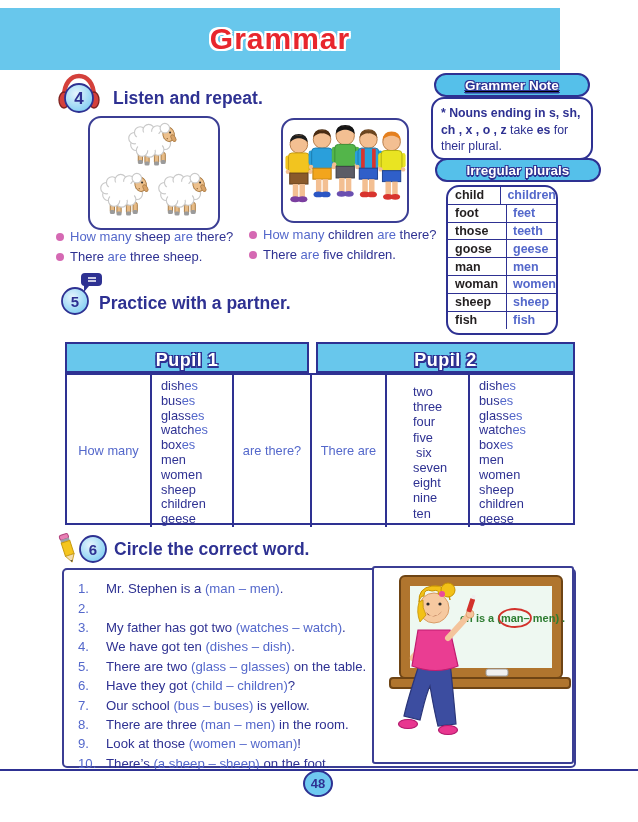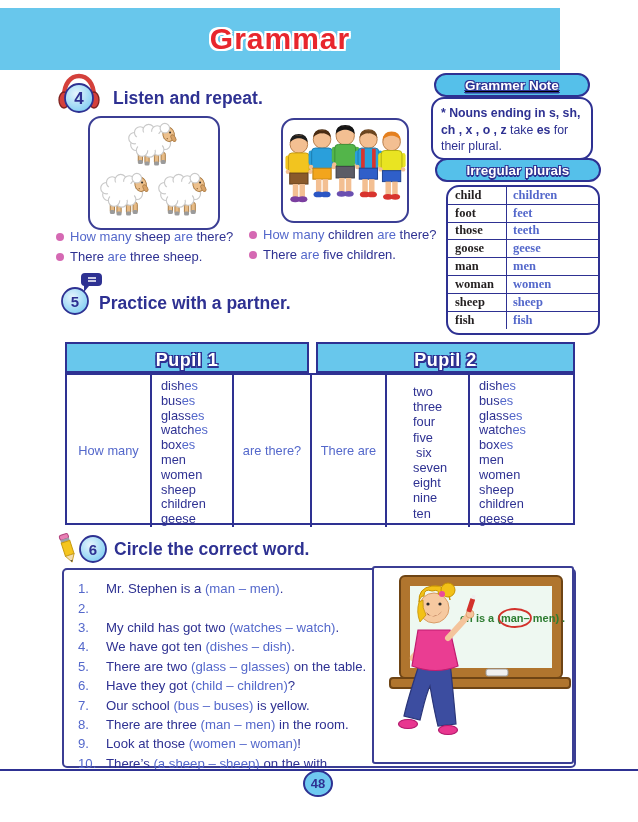--- a/index.html
+++ b/index.html
@@ -251,21 +251,21 @@
   </div>
   <div class="note-box" style="left:431px;top:97px;width:162px;height:63px;">
     <div class="note-line"><span class="c-navy c-b">* Nouns ending in s, sh,</span></div>
     <div class="note-line"><span class="c-navy c-b">ch , x , o , z </span><span class="c-navy">take </span><span class="c-navy c-b">es</span><span class="c-navy"> for</span></div>
     <div class="note-line"><span class="c-navy">their plural.</span></div>
   </div>
 
   <div class="pill" style="left:435px;top:158px;width:166px;height:24px;">
     <span class="pill-text">Irregular plurals</span>
   </div>
-  <div class="irr-table" style="left:446px;top:185px;width:154px;height:150px;font-family:Liberation Serif, serif;">
+  <div class="irr-table" style="left:446px;top:185px;width:112px;height:150px;">
     <div class="irr-row">
         <span class="irr-sing">child</span>
         <span class="irr-plur">children</span>
       </div>
     <div class="irr-row">
         <span class="irr-sing">foot</span>
         <span class="irr-plur">feet</span>
       </div>
     <div class="irr-row">
         <span class="irr-sing">those</span>
@@ -374,28 +374,28 @@
     <svg width="30" height="30" viewBox="0 0 30 30" style="margin-left:-8px;">
       <circle cx="15" cy="15" r="13" fill="url(#gradBlue)" stroke="#2e3192" stroke-width="1.8"></circle>
       <text x="15" y="21" text-anchor="middle" font-size="15" font-weight="bold" fill="#2e3192">6</text>
     </svg>
     <div class="sec-title">Circle the correct word.</div>
   </div>
 
   <div class="ex-box" style="left:62px;top:568px;width:514px;height:200px;">
     <div class="ex-row"><span class="ex-num">1.</span><span><span class="c-navy">Mr. Stephen is a </span><span class="c-blue">(man – men)</span><span class="c-navy">.</span></span></div>
     <div class="ex-row"><span class="ex-num">2.</span></div>
-    <div class="ex-row"><span class="ex-num">3.</span><span><span class="c-navy">My child has got two </span><span class="c-blue">(watches – watch)</span><span class="c-navy">.</span></span></div>
+    <div class="ex-row"><span class="ex-num">3.</span><span><span class="c-navy">My father has got two </span><span class="c-blue">(watches – watch)</span><span class="c-navy">.</span></span></div>
     <div class="ex-row"><span class="ex-num">4.</span><span><span class="c-navy">We have got ten </span><span class="c-blue">(dishes – dish)</span><span class="c-navy">.</span></span></div>
     <div class="ex-row"><span class="ex-num">5.</span><span><span class="c-navy">There are two </span><span class="c-blue">(glass – glasses)</span><span class="c-navy"> on the table.</span></span></div>
     <div class="ex-row"><span class="ex-num">6.</span><span><span class="c-navy">Have they got </span><span class="c-blue">(child – children)</span><span class="c-navy">?</span></span></div>
     <div class="ex-row"><span class="ex-num">7.</span><span><span class="c-navy">Our school </span><span class="c-blue">(bus – buses)</span><span class="c-navy"> is yellow.</span></span></div>
     <div class="ex-row"><span class="ex-num">8.</span><span><span class="c-navy">There are three </span><span class="c-blue">(man – men)</span><span class="c-navy"> in the room.</span></span></div>
     <div class="ex-row"><span class="ex-num">9.</span><span><span class="c-navy">Look at those </span><span class="c-blue">(women – woman)</span><span class="c-navy">!</span></span></div>
-    <div class="ex-row"><span class="ex-num">10.</span><span><span class="c-navy">There’s </span><span class="c-blue">(a sheep – sheep)</span><span class="c-navy"> on the with.</span></span></div>
+    <div class="ex-row"><span class="ex-num">10.</span><span><span class="c-navy">There’s </span><span class="c-blue">(a sheep – sheep)</span><span class="c-navy"> on the foot.</span></span></div>
   </div>
 
   <div class="illo-box" style="left:372px;top:566px;width:202px;height:198px;">
     <svg width="198" height="194" viewBox="0 0 198 194">
 
       <rect x="26" y="8" width="162" height="102" rx="5" fill="#b0752e" stroke="#6e4414" stroke-width="2"></rect>
       <rect x="36" y="18" width="142" height="82" fill="#eef8f1"></rect>
       <rect x="16" y="110" width="180" height="10" rx="3" fill="#b0752e" stroke="#6e4414" stroke-width="2"></rect>
       <rect x="112" y="101" width="22" height="7" rx="2" fill="#f0f0f0" stroke="#9a9a9a" stroke-width="1"></rect>
 

